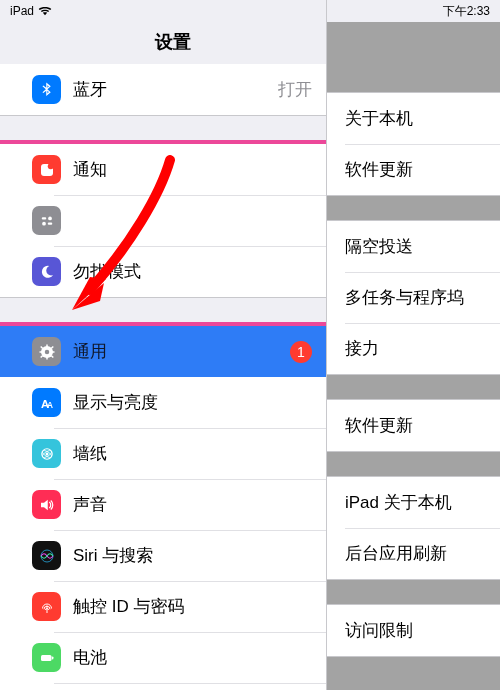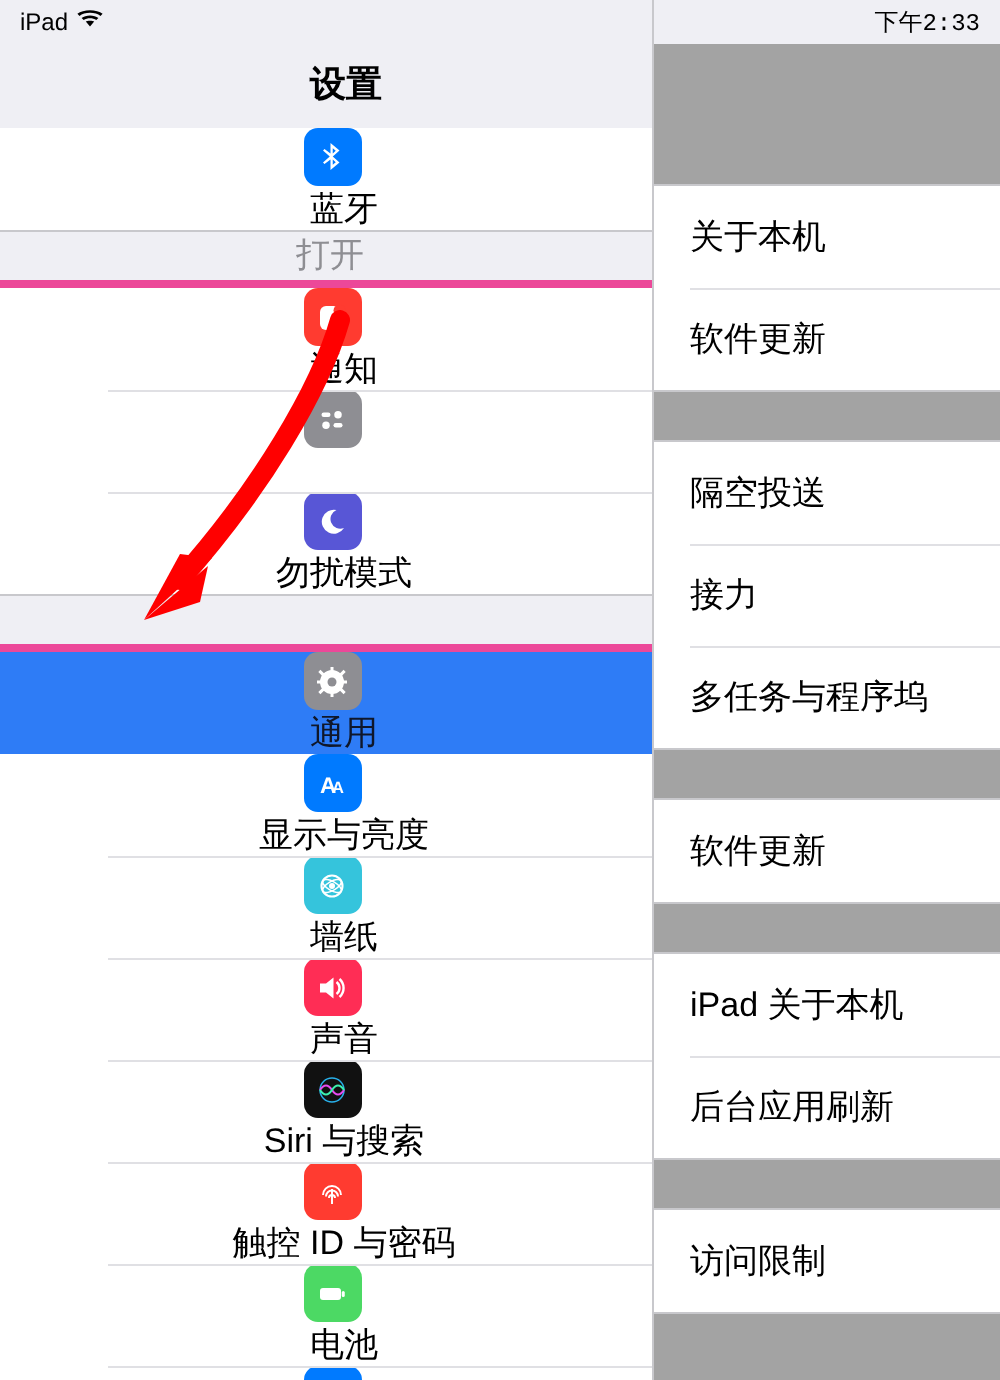--- a/index.html
+++ b/index.html
@@ -1,29 +1,29 @@
 <!DOCTYPE html>
 <html><head>
 <meta charset="utf-8">
 <style>
   * { box-sizing: border-box; margin: 0; padding: 0; }
   html, body { width: 500px; height: 690px; font-family: -apple-system, "Helvetica Neue", Arial, sans-serif; background: #efeff4; overflow: hidden; }
   .screen { position: relative; width: 500px; height: 690px; }
   .statusbar { display: flex; align-items: center; height: 22px; padding: 0 10px; font-size: 12px; color: #000; }
-  .statusbar .left { display: flex; align-items: flex-start; gap: 4px; flex: 0 0 140px; }
+  .statusbar .left { display: flex; align-items: center; gap: 4px; flex: 0 0 140px; }
   .statusbar .center { flex: 1; text-align: center; }
-  .statusbar .right { flex: 0 0 140px; text-align: right; font-family: Liberation Mono, monospace; }
+  .statusbar .right { flex: 0 0 140px; text-align: right; }
   .wifi-icon svg { width: 14px; height: 10px; display: block; }
   .divider-v { position: absolute; top: 0; bottom: 0; left: 326px; width: 1px; background: #c8c8cc; }
   .sidebar { position: absolute; left: 0; top: 22px; width: 326px; bottom: 0; background: #efeff4; }
   .sidebar-title { text-align: center; font-size: 18px; font-weight: 600; padding: 8px 0 10px; color: #000; margin-left: 20px; }
   .group { background: #fff; border-top: 4px solid #ec4899; border-bottom: 1px solid #c8c8cc; margin-bottom: 24px; }
   .group.partial-top { border-top: none; }
   .group.last { margin-bottom: 0; border-bottom: none; }
-  .row { position: relative; display: flex; align-items: center; height: 51px; padding-left: 18px; flex-direction: column; }
+  .row { position: relative; display: flex; align-items: center; height: 51px; padding-left: 32px; }
   .row + .row::before { content: ""; position: absolute; top: 0; left: 54px; right: 0; height: 1px; background: #e0e0e4; }
   .row.selected { background: #2e7cf6; }
   .row.selected .label { color: #0f172a; }
   .row.selected + .row::before { display:none; }
   .row .iconbox { width: 29px; height: 29px; border-radius: 7px; margin-right: 12px; display: flex; align-items: center; justify-content: center; flex-shrink: 0; }
   .row .label { font-size: 17px; color: #000; flex: 1; }
   .row .value { font-size: 17px; color: #8e8e93; padding-right: 14px; }
   .row .badge { min-width: 22px; height: 22px; border-radius: 11px; background: #ff3b30; color: #fff; font-size: 14px; display: flex; align-items: center; justify-content: center; margin-right: 14px; padding: 0 6px; }
   .iconbox svg { width: 18px; height: 18px; display: block; }
   .detail { position: absolute; left: 327px; top: 22px; right: 0; bottom: 0; background: #a3a3a3; padding-top: 70px; }
@@ -207,24 +207,24 @@
         </div>
       <div class="drow">
           <span>软件更新</span>
         </div>
     </div>
     <div class="dgroup">
       <div class="drow">
           <span>隔空投送</span>
         </div>
       <div class="drow">
+          <span>多任务与程序坞</span>
+        </div>
+      <div class="drow">
           <span>接力</span>
-        </div>
-      <div class="drow">
-          <span>多任务与程序坞</span>
         </div>
     </div>
     <div class="dgroup">
       <div class="drow">
           <span>软件更新</span>
         </div>
     </div>
     <div class="dgroup">
       <div class="drow">
           <span>iPad 关于本机</span>

